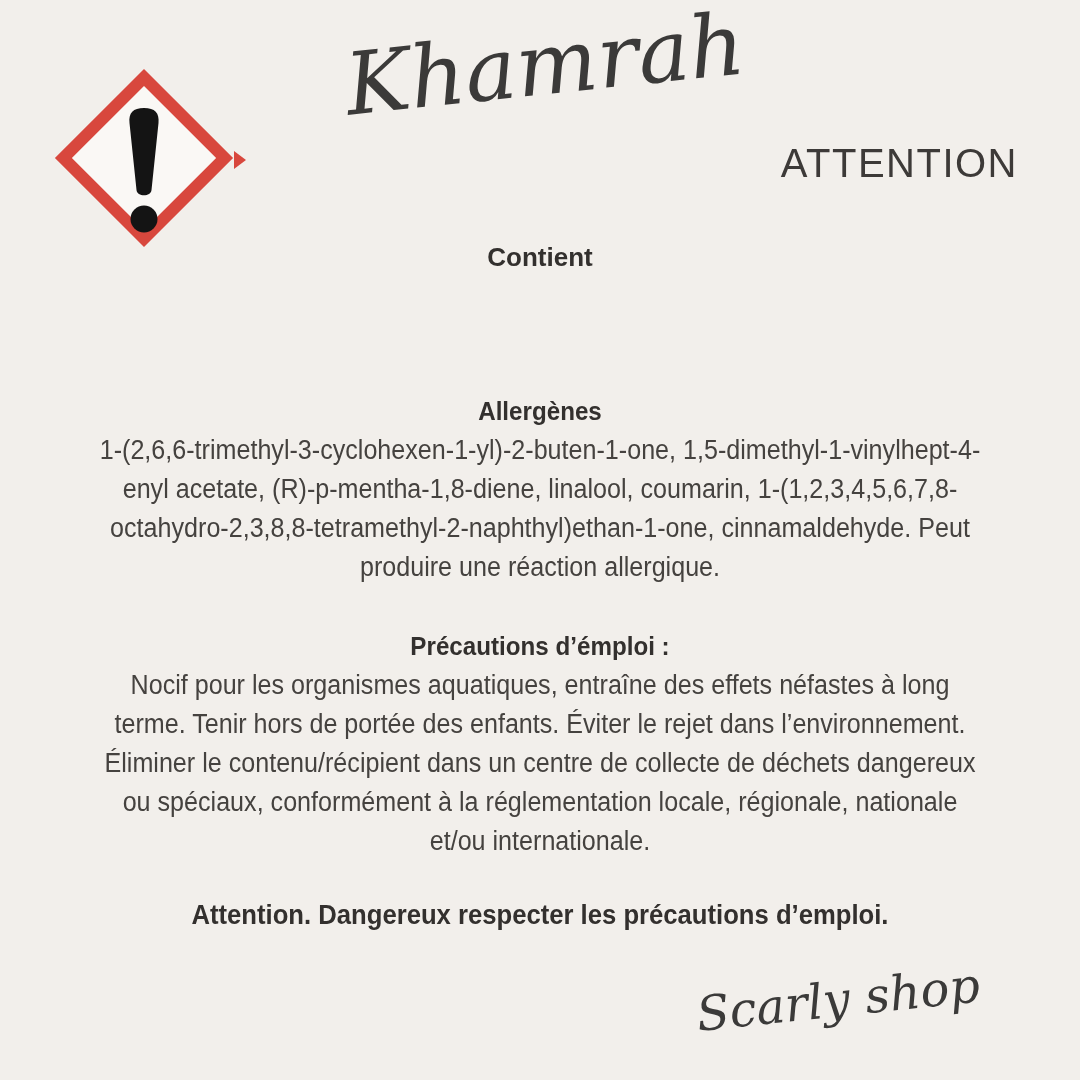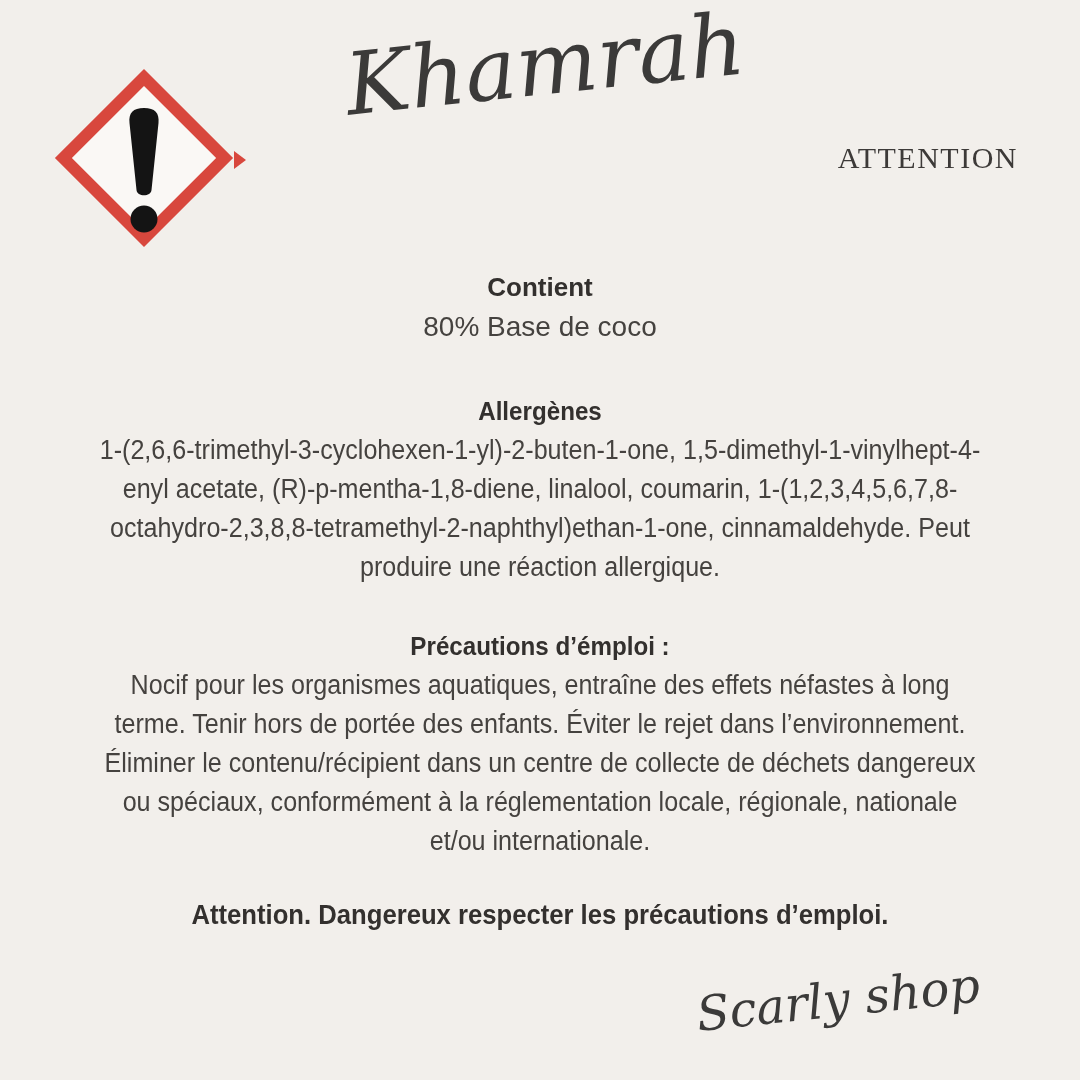--- a/index.html
+++ b/index.html
@@ -37,44 +37,43 @@
     text-align: center;
     font-family: "DejaVu Serif", serif;
     font-style: italic;
     font-size: 86px;
     color: #3b3a39;
     transform: rotate(-6deg);
     white-space: nowrap;
   }
   .signal-word {
     position: absolute; top: 141px; right: 62px;
-    font-size: 30px;
+    font-size: 40px;
     letter-spacing: 1.5px;
     color: #3d3a38;
     white-space: nowrap;
-    font-family: Liberation Serif, serif;
   }
 
   
   .section {
     position: absolute; left: 0; width: 1080px;
     text-align: center;
     line-height: 39px;
     font-size: 28px;
     color: #45423f;
   }
   .section .heading {
     font-weight: bold;
     font-size: 26px;
     color: #33302e;
   }
   .section .line { white-space: nowrap; }
   .condensed { transform: scaleX(0.93); }
 
-  .sec-contient    { top: 238px; margin-top: 30px; }
+  .sec-contient    { top: 238px; }
   .sec-allergenes  { top: 392px; font-size: 27px; }
   .sec-precautions { top: 627px; font-size: 27px; }
   .sec-statement   {
     top: 896px;
     font-weight: bold;
     font-size: 27px;
     color: #33302e;
     transform: scaleX(0.95);
   }
 
@@ -100,21 +99,20 @@
     <circle fill="#141414" cx="23" cy="111" r="13.5"></circle>
   </svg>
   <div class="diamond-arrow"></div>
 </div>
 
 <div class="brand-script">Khamrah</div>
 <div class="signal-word">ATTENTION</div>
 
 <div class="section sec-contient">
   <div class="heading">Contient</div>
-  <div class="line">80% Base de coco</div>
 </div>
 
 <div class="section sec-allergenes condensed">
   <div class="heading">Allergènes</div>
   <div class="line">1-(2,6,6-trimethyl-3-cyclohexen-1-yl)-2-buten-1-one, 1,5-dimethyl-1-vinylhept-4-</div>
   <div class="line">enyl acetate, (R)-p-mentha-1,8-diene, linalool, coumarin, 1-(1,2,3,4,5,6,7,8-</div>
   <div class="line">octahydro-2,3,8,8-tetramethyl-2-naphthyl)ethan-1-one, cinnamaldehyde. Peut</div>
   <div class="line">produire une réaction allergique.</div>
 </div>
 

